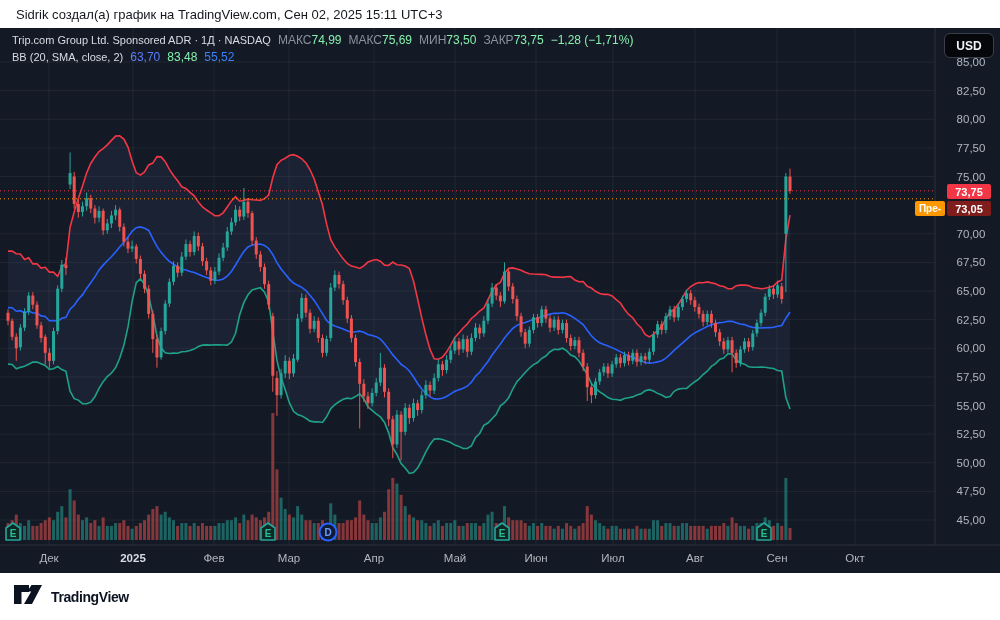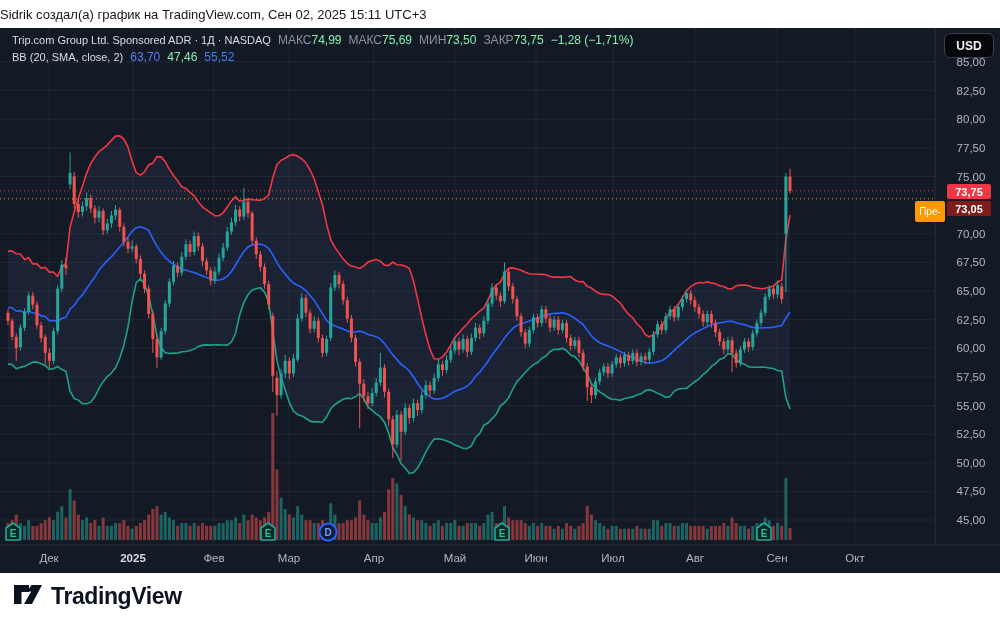--- a/index.html
+++ b/index.html
@@ -1,40 +1,40 @@
 <!DOCTYPE html>
 <html><head>
 <meta charset="utf-8">
 <style>
   html,body{margin:0;padding:0;width:1000px;height:620px;overflow:hidden;background:#fff;
     font-family:"Liberation Sans","DejaVu Sans",sans-serif;}
-  .topbar{height:28px;background:#ffffff;display:flex;align-items:center;padding:0 0;
+  .topbar{height:28px;background:#ffffff;display:flex;align-items:center;padding:0 16px;
     font-size:13px;color:#15181e;}
   .chart{position:relative;width:1000px;height:545px;background:#141a25;}
   .chart svg{position:absolute;left:0;top:0;}
   .legend{position:absolute;left:12px;top:4px;font-size:12px;color:#d1d4dc;z-index:3;}
   .legend .row{height:17px;line-height:17px;white-space:nowrap;}
   .legend .t{color:#d8dbe3;font-size:11px;}
   .legend .lbl{color:#8b919e;margin-left:7px;}
   .legend .vr{color:#86efac;}
   .legend .vb{color:#5b7cff;}
   .legend .vg{color:#3b82f6;}
   .legend .sp{margin-left:7px;margin-top:17px;}
   .usd-chip{position:absolute;left:944px;top:5px;width:48px;height:23px;background:#06070b;
     border:1px solid #3a3e4a;border-radius:6px;color:#f0f2f5;font-size:12px;font-weight:700;
     display:flex;align-items:center;justify-content:center;z-index:3;}
   .price-badge{position:absolute;left:947px;width:44px;height:15px;border-radius:2px;color:#fff;
     font-size:11px;font-weight:700;display:flex;align-items:center;justify-content:center;z-index:3;}
   .badge-last{top:156px;background:#f23645;}
   .badge-pre{top:173px;background:#7f1d1d;}
-  .pre-tag{position:absolute;left:915px;top:173px;width:30px;height:21px;background:#ff9800;
-    border-radius:2px;color:#fff;font-size:10px;font-weight:400;display:flex;align-items:center;
+  .pre-tag{position:absolute;left:915px;top:173px;width:30px;height:15px;background:#ff9800;
+    border-radius:2px;color:#fff;font-size:10px;font-weight:700;display:flex;align-items:center;
     justify-content:center;z-index:3;}
   .footer{height:47px;background:#ffffff;display:flex;align-items:center;padding-left:13px;}
-  .brand{font-size:23px;font-weight:700;color:#0b1220;letter-spacing:-0.4px;margin-left:8px;}
+  .brand{font-size:14px;font-weight:700;color:#0b1220;letter-spacing:-0.4px;margin-left:8px;}
 </style>
 </head>
 <body>
 
 <div class="topbar">
   <span>Sidrik создал(а) график на TradingView.com, Сен 02, 2025 15:11 UTC+3</span>
 </div>
 
 <div class="chart">
   <svg id="plot" width="1000" height="545" viewBox="0 0 1000 545">
@@ -704,21 +704,21 @@
           <text x="764" y="509" fill="#2bbc9a" font-size="10" font-weight="700" text-anchor="middle">E</text>
         </g>
       </g>
     </svg>
 
   <div class="legend">
     <div class="row">
       <span class="t">Trip.com Group Ltd. Sponsored ADR · 1Д · NASDAQ</span><span class="lbl">МАКС</span><span class="vr">74,99</span><span class="lbl">МАКС</span><span class="vr">75,69</span><span class="lbl">МИН</span><span class="vr">73,50</span><span class="lbl">ЗАКР</span><span class="vr">73,75</span><span class="vr sp">−1,28 (−1,71%)</span>
     </div>
     <div class="row">
-      <span class="t">BB (20, SMA, close, 2)</span><span class="vb sp">63,70</span><span class="vr sp">47,46</span><span class="vg sp">55,52</span>
+      <span class="t">BB (20, SMA, close, 2)</span><span class="vb sp">63,70</span><span class="vr sp">83,48</span><span class="vg sp">55,52</span>
     </div>
   </div>
 
   <div class="usd-chip">USD</div>
   <div class="price-badge badge-last">73,75</div>
   <div class="pre-tag">Пре-</div>
   <div class="price-badge badge-pre">73,05</div>
 </div>
 
 <div class="footer">

